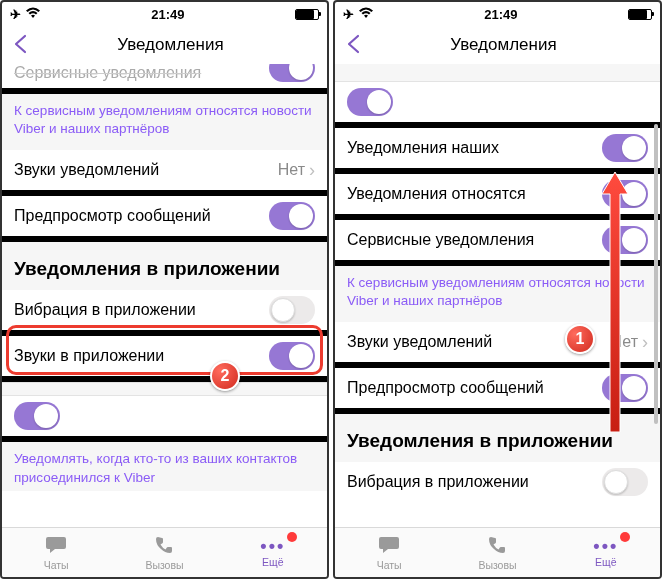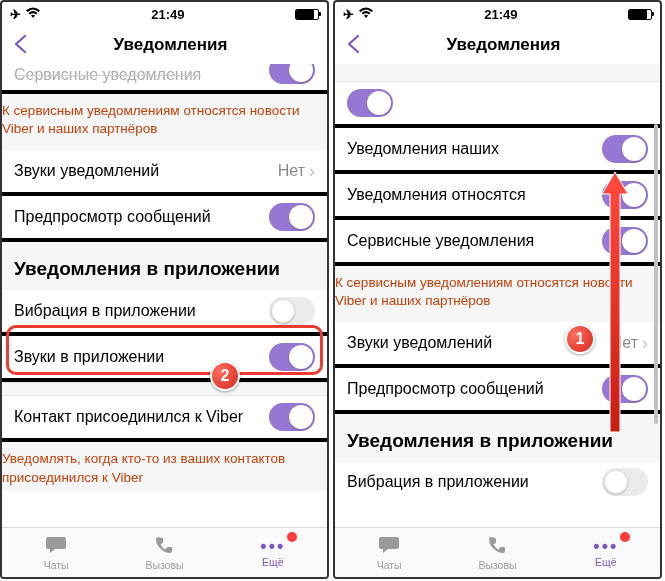--- a/index.html
+++ b/index.html
@@ -58,46 +58,46 @@
     color: #7d57c1;
     font-size: 26px;
     font-weight: 300;
     line-height: 1;
   }
   .nav-title {
     position: absolute;
     left: 12px; right: 0;
     text-align: center;
     font-size: 17px;
-    font-weight: 700;
+    font-weight: 400;
     pointer-events: none;
   }
   
   .content {
     flex: 1;
     overflow: hidden;
     position: relative;
   }
   .row {
     display: flex;
     align-items: center;
     justify-content: space-between;
     padding: 0 12px;
     font-size: 16px;
     color: #000;
-    border-bottom: 4px solid #000000;
+    border-bottom: 6px solid #000000;
     background: #fff;
     height: 46px;
   }
   .row .label { flex: 1; white-space: nowrap; overflow: hidden; }
   .row.partial-top { border-top: none; height: 30px; align-items: flex-end; padding-bottom: 6px;}
   .note {
-    padding: 8px 0 12px;
+    padding: 8px 12px 12px;
     font-size: 13.5px;
-    color: #c2410c;
+    color: #8b5cf6;
     background: #f6f6f6;
     line-height: 1.35;
   }
   .section-header {
     padding: 16px 12px 10px;
     font-size: 19px;
     font-weight: 700;
     color: #000;
     background: #f6f6f6;
   }
@@ -233,21 +233,20 @@
     <div class="row">
       <span class="label">Звуки в приложении</span>
       <div class="toggle">
           <div class="knob"></div>
         </div>
     </div>
 
     <div style="height:14px;background:#f6f6f6;border-top:1px solid #e3e3e3;border-bottom:1px solid #e3e3e3;"></div>
 
     <div class="row">
-      <span class="label">Контакт присоединился к Viber</span>
       <div class="toggle">
           <div class="knob"></div>
         </div>
     </div>
     <div class="note" style="padding-bottom:4px;">Уведомлять, когда кто-то из ваших контактов присоединился к Viber</div>
 
     <div class="highlight" style="left:4px; top:261px; width:317px; height:50px;"></div>
     <div class="numbadge" style="left:208px; top:297px;">2</div>
   </div>
 

